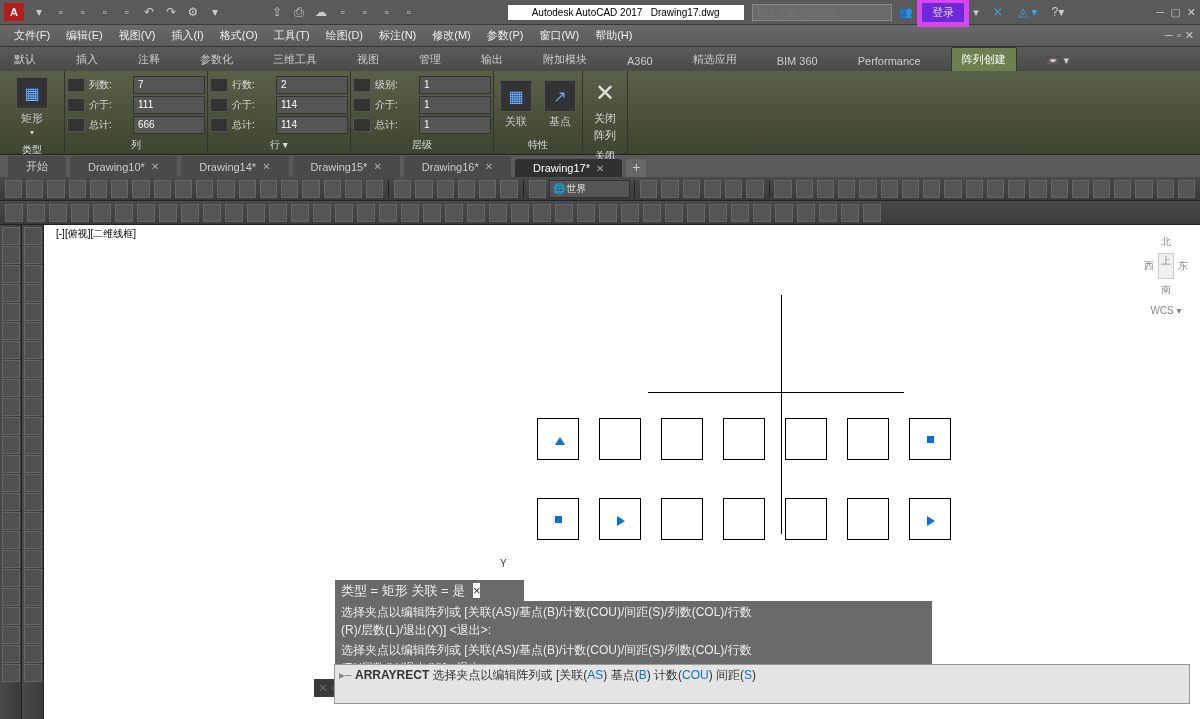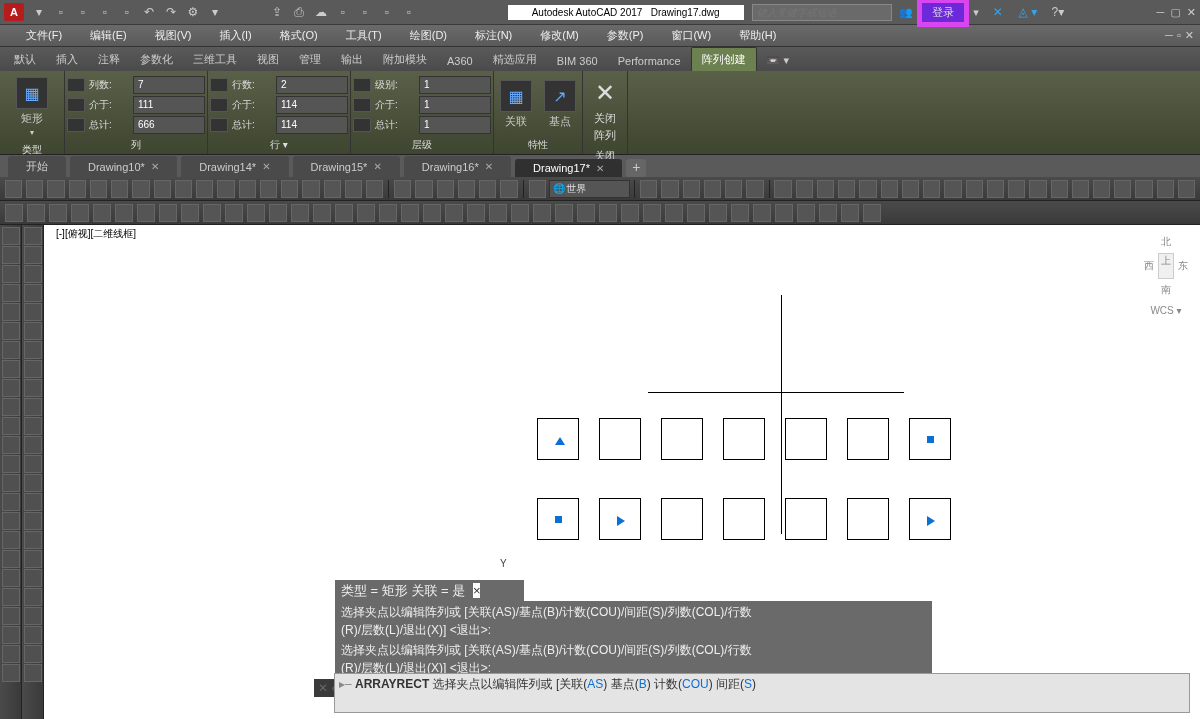--- a/index.html
+++ b/index.html
@@ -11,25 +11,25 @@
 .qat-icon { width: 20px; height: 20px; display: inline-flex; align-items: center; justify-content: center; color: #ccc; font-size: 12px; margin: 0 1px; }
 .title-center { flex: 1; text-align: center; display: flex; justify-content: center; gap: 8px; align-items: center; }
 .title-name { background: #fff; color: #000; padding: 2px 24px; font-size: 10px; }
 .title-search { width: 140px; background: #6a6a6a; border: 1px solid #888; font-size: 10px; padding: 2px 4px; color: #aaa; font-style: italic; }
 .title-login { display: flex; align-items: center; gap: 4px; }
 .login-btn { background: #6d28d9; padding: 2px 10px; font-size: 11px; color: #ddd; border: 5px solid #d946ef; }
 .win-controls { display: flex; gap: 6px; margin-left: auto; }
 
 
 .menubar { height: 22px; background: linear-gradient(#6a6a6a, #5a5a5a); display: flex; align-items: center; padding: 0 6px; border-bottom: 1px solid #333; }
-.menu-item { padding: 4px 8px; font-size: 11px; color: #eee; margin-left: 12px; }
+.menu-item { padding: 4px 8px; font-size: 11px; color: #eee; }
 .menubar .win-controls2 { margin-left: auto; display: flex; gap: 4px; }
 
 
-.ribbon-tabs { height: 24px; background: linear-gradient(#5a5a5a, #4a4a4a); display: flex; align-items: flex-end; padding: 0 4px; }
+.ribbon-tabs { height: 24px; background: linear-gradient(#5a5a5a, #4a4a4a); display: flex; align-items: flex-end; padding: 0 4px; gap: 20px; }
 .rib-tab { padding: 4px 10px; font-size: 11px; color: #ccc; }
 .rib-tab.active { background: #6c8050; color: #fff; border: 1px solid #333; border-bottom: none; border-radius: 2px 2px 0 0; }
 
 
 .ribbon { height: 84px; background: linear-gradient(#5a6048, #3e4530); display: flex; border-bottom: 1px solid #222; }
 .panel { border-right: 1px solid #333; display: flex; flex-direction: column; padding: 2px; }
 .panel-content { flex: 1; display: flex; align-items: center; gap: 4px; }
 .panel-title { text-align: center; font-size: 10px; color: #ddd; padding-top: 2px; }
 .big-btn { width: 60px; display: flex; flex-direction: column; align-items: center; gap: 2px; padding: 4px; }
 .big-btn-icon { width: 32px; height: 32px; background: #333; border: 1px solid #555; display: flex; align-items: center; justify-content: center; color: #6af; font-size: 16px; }
@@ -67,21 +67,21 @@
 .dot-sq::before { content:""; position:absolute; top:17px; left:17px; width:7px; height:7px; background:#0b6fd5; }
 .tri-rt::before { content:""; position:absolute; top:17px; left:17px; border-top:5px solid transparent; border-bottom:5px solid transparent; border-left:8px solid #0b6fd5; }
 
 .cross-v { position:absolute; left:737px; top:70px; width:1px; height:239px; background:#000; }
 .cross-h { position:absolute; left:604px; top:167px; width:256px; height:1px; background:#000; }
 
 .y-lbl { position:absolute; font-size:10px; color:#444; }
 
 
 .cmd-history { position:absolute; background:#6a6a6a; color:#eee; font-size:12px; padding:2px 6px; line-height:18px; white-space:nowrap; overflow:hidden; }
-.cmd-bar { position:absolute; left:290px; right:10px; bottom:8px; height:40px; background:#e4e4e4; border:1px solid #999; display:flex; flex-direction:column; padding: 2px 4px; font-size:12px; color:#333; }
+.cmd-bar { position:absolute; left:290px; right:10px; bottom:17px; height:40px; background:#e4e4e4; border:1px solid #999; display:flex; flex-direction:column; padding: 2px 4px; font-size:12px; color:#333; }
 .cmd-bar span.kw { color:#0b6fd5; }
 .cmd-close { position:absolute; left:270px; bottom:24px; font-size:12px; color:#666; background:#3a3a3a; padding:2px 4px; }
 
 
 .vcube { position:absolute; top:10px; right:12px; width:44px; height:100px; font-size:10px; color:#888; text-align:center; }
 .vcube .face { width:26px; height:26px; border:1px solid #ccc; background:#f0f0f0; margin:4px auto; }
 
 </style>
 </head>
 <body>

